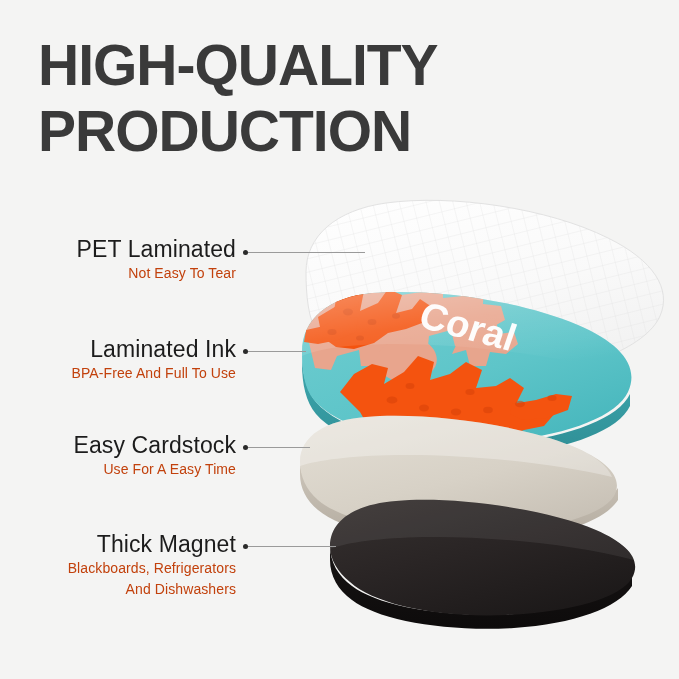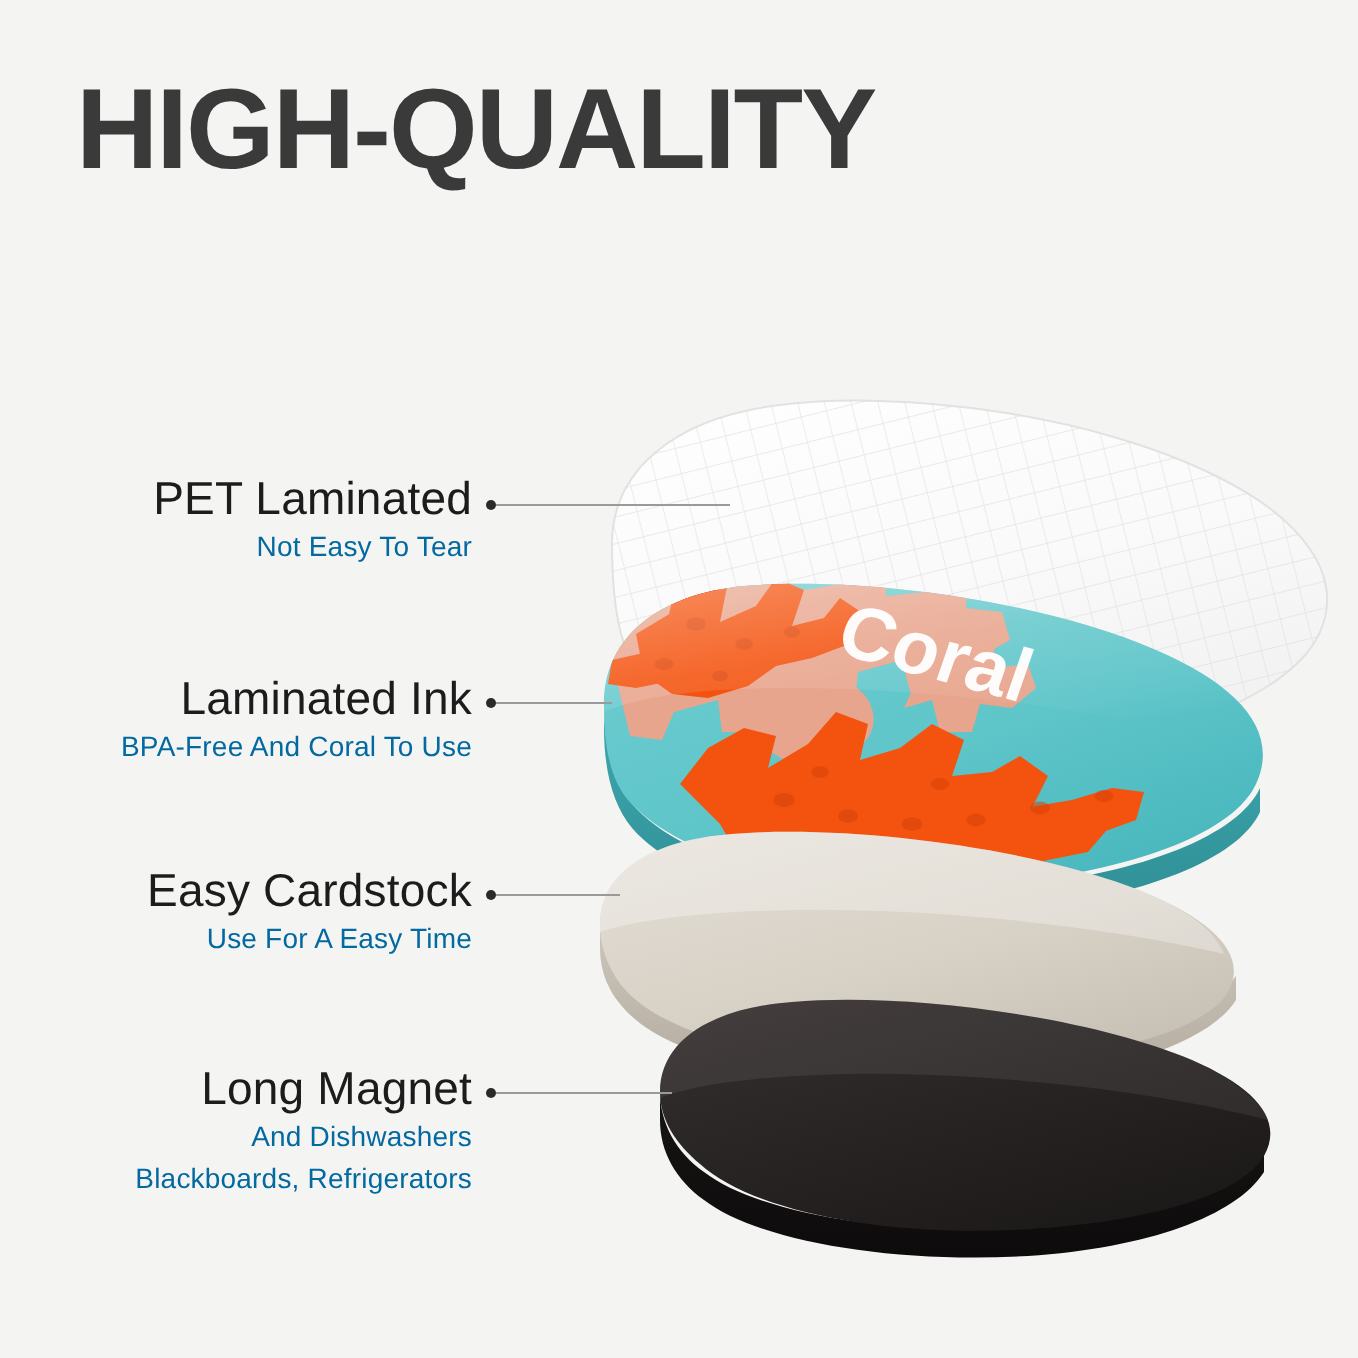--- a/index.html
+++ b/index.html
@@ -45,21 +45,21 @@
   .callout-title {
     font-size: 23px;
     color: #1c1c1c;
     line-height: 27px;
     white-space: nowrap;
     font-weight: normal;
     letter-spacing: 0.1px;
   }
   .callout-sub {
     font-size: 14px;
-    color: #0369a1;
+    color: #c2410c;
     line-height: 21px;
     white-space: nowrap;
     letter-spacing: 0.1px;
   }
 
   
   .leader {
     position: absolute;
     height: 1px;
     background: #9a9a9a;
@@ -82,20 +82,21 @@
     pointer-events: none;
   }
 </style>
 </head>
 <body>
 
 <div id="stage">
 
   <div id="title-block">
     <div class="title-line">HIGH-QUALITY</div>
+    <div class="title-line">PRODUCTION</div>
   </div>
 
   <svg id="product" viewBox="0 0 679 679">
     <defs>
 
       <pattern id="petGrid" width="13" height="13" patternUnits="userSpaceOnUse" patternTransform="rotate(-14)">
         <path d="M0 0 H13 M0 0 V13" stroke="#dcdcdc" stroke-width="0.7" fill="none"></path>
       </pattern>
 
       <linearGradient id="petFill" x1="0" y1="0" x2="0.5" y2="1">
@@ -305,33 +306,33 @@
 
   <div class="callout" style="right:443px; top:236px;">
     <div class="callout-title">PET Laminated</div>
     <div class="callout-sub">Not Easy To Tear</div>
   </div>
   <div class="leader-dot" style="left:243px; top:250px;"></div>
   <div class="leader" style="left:248px; top:252px; width:117px;"></div>
 
   <div class="callout" style="right:443px; top:336px;">
     <div class="callout-title">Laminated Ink</div>
-    <div class="callout-sub">BPA-Free And Coral To Use</div>
+    <div class="callout-sub">BPA-Free And Full To Use</div>
   </div>
   <div class="leader-dot" style="left:243px; top:349px;"></div>
   <div class="leader" style="left:248px; top:351px; width:58px;"></div>
 
   <div class="callout" style="right:443px; top:432px;">
     <div class="callout-title">Easy Cardstock</div>
     <div class="callout-sub">Use For A Easy Time</div>
   </div>
   <div class="leader-dot" style="left:243px; top:445px;"></div>
   <div class="leader" style="left:248px; top:447px; width:62px;"></div>
 
   <div class="callout" style="right:443px; top:531px;">
-    <div class="callout-title">Long Magnet</div>
+    <div class="callout-title">Thick Magnet</div>
+    <div class="callout-sub">Blackboards, Refrigerators</div>
     <div class="callout-sub">And Dishwashers</div>
-    <div class="callout-sub">Blackboards, Refrigerators</div>
   </div>
   <div class="leader-dot" style="left:243px; top:544px;"></div>
   <div class="leader" style="left:248px; top:546px; width:88px;"></div>
 
 </div>
 
 </body></html>

